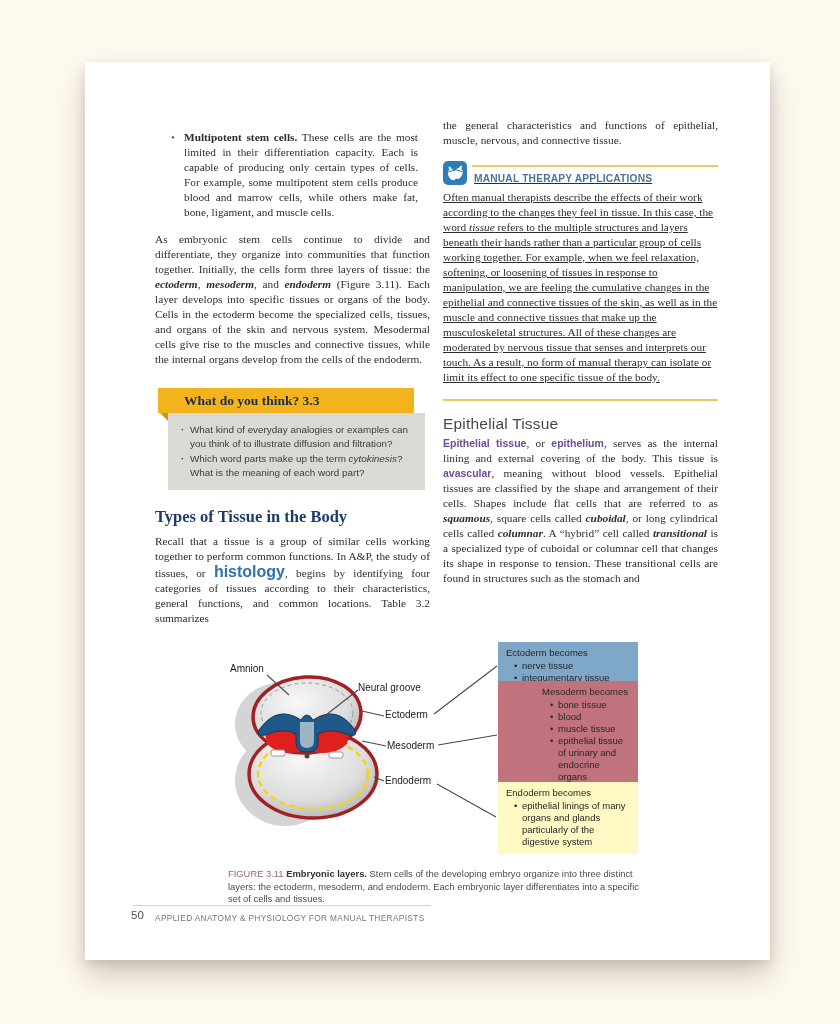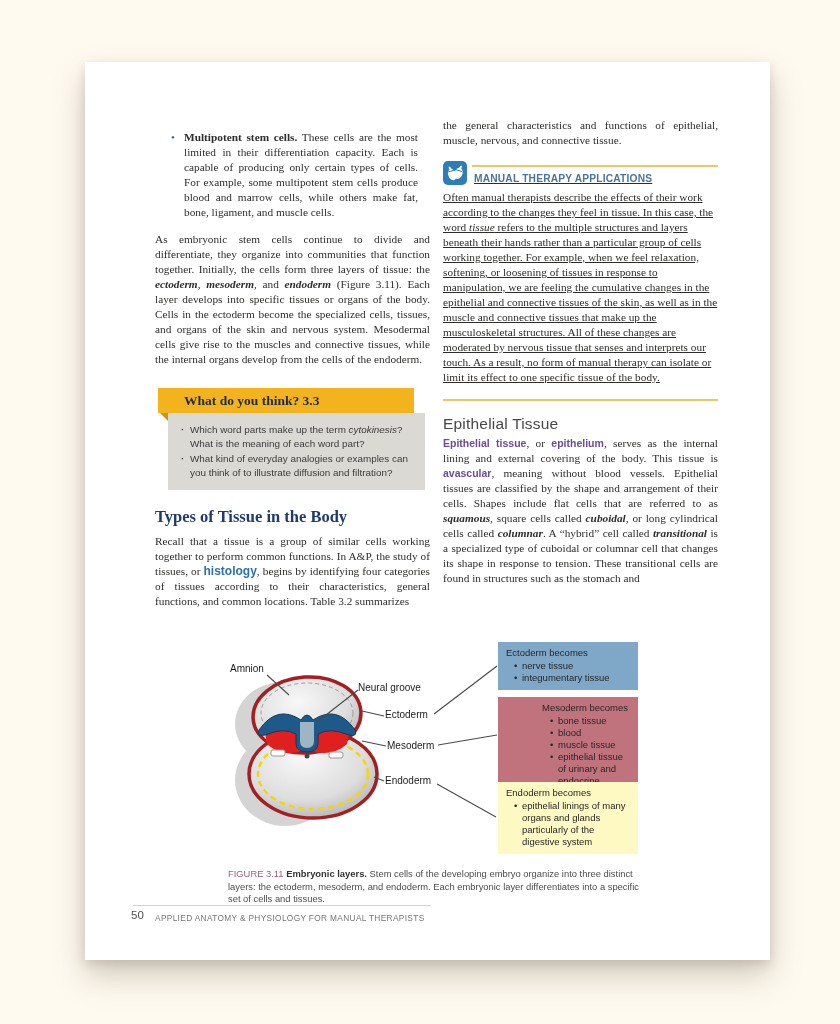--- a/index.html
+++ b/index.html
@@ -16,21 +16,21 @@
   .col{position:absolute;width:275px;font-size:11.3px;line-height:15px;color:#2e2d2b;text-align:justify;}
   .col-left{left:70px;top:56px;}
   .col-right{left:358px;top:56px;}
   p{margin:0;}
 
   
   .seg-plain{}
   .seg-b{font-weight:bold;}
   .seg-bi{font-weight:bold;font-style:italic;}
   .seg-i{font-style:italic;text-align:center;}
-  .seg-kwblue{color:#2f71ad;font-weight:bold;font-family:"Liberation Sans",sans-serif;font-size:12px;}
+  .seg-kwblue{color:#2f71ad;font-weight:bold;font-family:"Liberation Sans",sans-serif;font-size:16px;}
   .seg-kwpurple{color:#6b4c97;font-weight:bold;font-family:"Liberation Sans",sans-serif;font-size:10.5px;}
 
   
   .mp-list{list-style:none;margin:12px;padding:0 0 0 17px;}
   .mp-list li{position:relative;}
   .mp-list li::before{content:"•";position:absolute;left:-13px;top:0;color:#2c699c;}
   .para-embryonic{margin-top:7px;}
 
   .think-box{position:relative;margin:21px 0 0 3px;width:267px;text-align:left;}
   .tb-bar{position:relative;z-index:2;width:230px;background:#f2b31c;color:#1c2a4a;
@@ -63,21 +63,21 @@
   .fig-svg{position:absolute;left:0;top:0;width:430px;height:232px;}
   .fig-label{position:absolute;font-size:10px;line-height:11px;color:#1b1b1b;white-space:nowrap;}
   .lab-amnion{left:5px;top:23px;}
   .lab-neural{left:133px;top:42px;}
   .lab-ecto{left:160px;top:69px;}
   .lab-meso{left:162px;top:100px;}
   .lab-endo{left:160px;top:135px;}
   .fig-box{position:absolute;left:273px;width:140px;box-sizing:border-box;
     padding:5px 7px 6px 8px;font-size:9.5px;line-height:12px;color:#272727;}
   .box-ecto{top:2px;}
-  .box-meso{top:57px;padding-left:44px;}
+  .box-meso{top:41px;padding-left:44px;}
   .box-endo{top:142px;}
   .fig-box ul{list-style:none;margin:1px 0 0;padding:0 0 0 16px;}
   .fig-box li{position:relative;}
   .fig-box li::before{content:"•";position:absolute;left:-8px;top:0;}
 
   .caption{position:absolute;left:143px;top:806px;width:420px;font-family:"Liberation Sans",sans-serif;
     font-size:9.4px;line-height:12.6px;color:#4c4c4c;text-align:left;}
   .cap-label{color:#93647f;}
   .cap-title{font-weight:bold;color:#333;}
 
@@ -96,22 +96,22 @@
     <ul class="mp-list">
       <li><span class="seg-b">Multipotent stem cells.</span><span class="seg-plain"> These cells are the most limited in their differentiation capacity. Each is capable of producing only certain types of cells. For example, some multipotent stem cells produce blood and marrow cells, while others make fat, bone, ligament, and muscle cells.</span></li>
     </ul>
     <p class="para-embryonic"><span class="seg-plain">As embryonic stem cells continue to divide and differentiate, they organize into communities that function together. Initially, the cells form three layers of tissue: the </span><span class="seg-bi">ectoderm</span><span class="seg-plain">, </span><span class="seg-bi">mesoderm</span><span class="seg-plain">, and </span><span class="seg-bi">endoderm</span><span class="seg-plain"> (Figure 3.11). Each layer develops into specific tissues or organs of the body. Cells in the ectoderm become the specialized cells, tissues, and organs of the skin and nervous system. Mesodermal cells give rise to the muscles and connective tissues, while the internal organs develop from the cells of the endoderm.</span></p>
 
     <div class="think-box">
       <div class="tb-bar">What do you think? 3.3</div>
       <div class="tb-fold"></div>
       <div class="tb-body">
         <ul>
+          <li>What kind of everyday analogies or examples can you think of to illustrate diffusion and filtration?</li>
           <li><span class="seg-plain">Which word parts make up the term </span><span class="seg-i">cytokinesis</span><span class="seg-plain">? What is the meaning of each word part?</span></li>
-          <li>What kind of everyday analogies or examples can you think of to illustrate diffusion and filtration?</li>
         </ul>
       </div>
     </div>
 
     <h2 class="section">Types of Tissue in the Body</h2>
     <p><span class="seg-plain">Recall that a tissue is a group of similar cells working together to perform common functions. In A&amp;P, the study of tissues, or </span><span class="seg-kwblue">histology</span><span class="seg-plain">, begins by identifying four categories of tissues according to their characteristics, general functions, and common locations. Table 3.2 summarizes</span></p>
   </div>
 
   <div class="col col-right">
     <p>the general characteristics and functions of epithelial, muscle, nervous, and connective tissue.</p>

